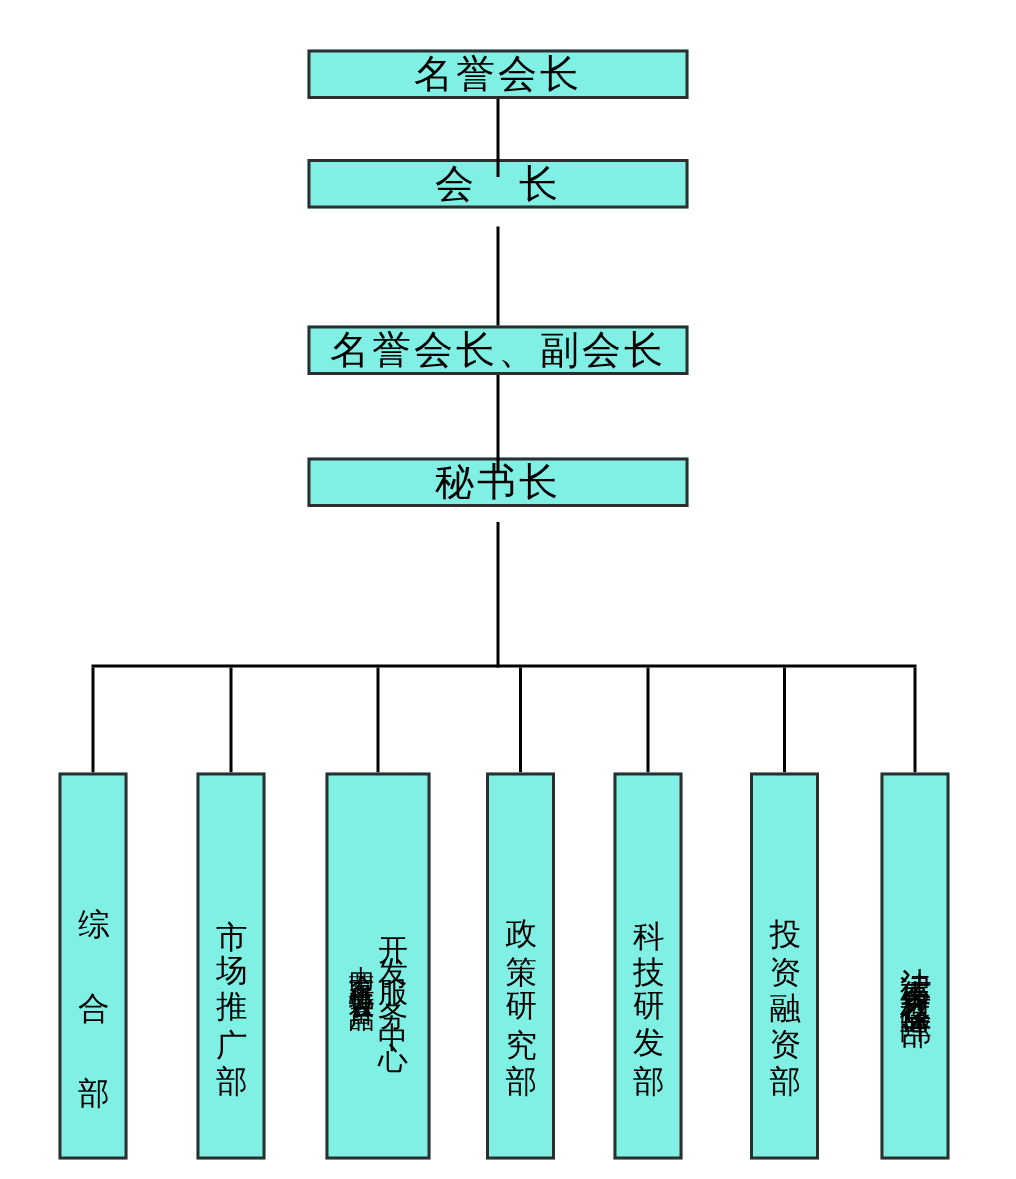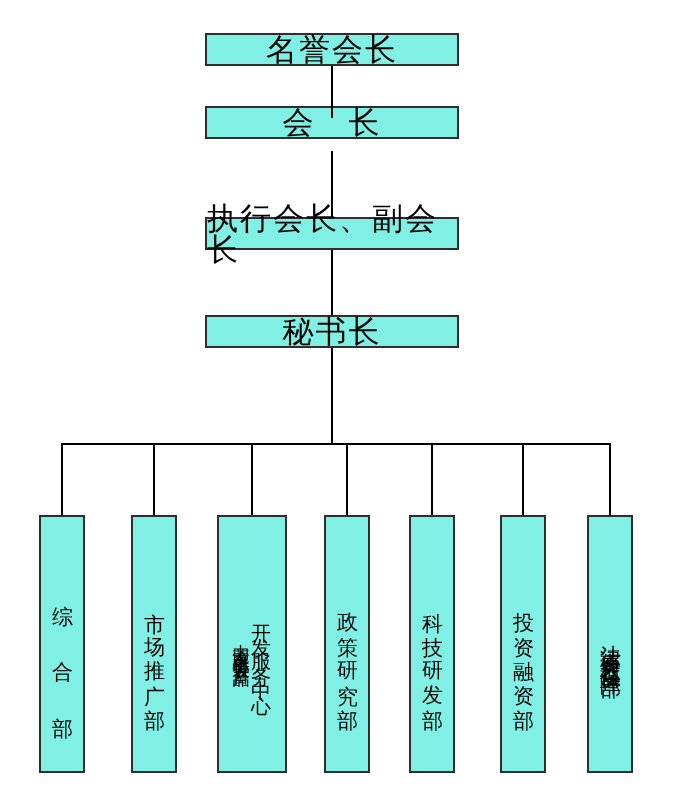--- a/index.html
+++ b/index.html
@@ -20,21 +20,21 @@
   .hbox {
     position: absolute;
     left: 205px;
     width: 254px;
     height: 33px;
     background: #80f0e4;
     border: 2px solid #2e2e2e;
     display: flex;
     align-items: center;
     justify-content: center;
-    font-size: 31px;
+    font-size: 26px;
     letter-spacing: 2px;
     line-height: 1;
   }
   
   .line {
     position: absolute;
     background: #000;
   }
   .vline { width: 2px; }
   .hline { height: 2px; }
@@ -71,23 +71,23 @@
 
 <div class="canvas">
 
   <div class="hbox" style="top:33px">
     <span>名誉会长</span>
   </div>
   <div class="hbox" style="top:106px">
     <span>会　长</span>
   </div>
   <div class="hbox" style="top:217px">
-    <span>执行会长、副会长</span>
+    <span>名誉会长、副会长</span>
   </div>
-  <div class="hbox" style="top:315px">
+  <div class="hbox" style="top:305px">
     <span>秘书长</span>
   </div>
 
   <div class="line vline" style="left:331px; top:66px;  height:52px"></div>
   <div class="line vline" style="left:331px; top:151px; height:66px"></div>
   <div class="line vline" style="left:331px; top:250px; height:65px"></div>
   <div class="line vline" style="left:331px; top:348px; height:97px"></div>
 
   <div class="line hline" style="left:61px; top:443px; width:550px"></div>
 

